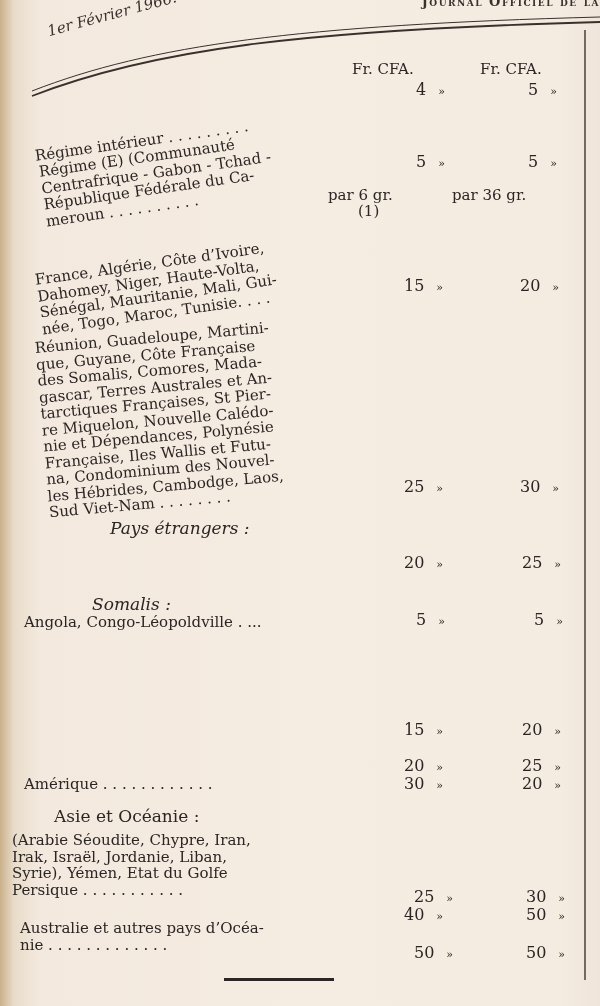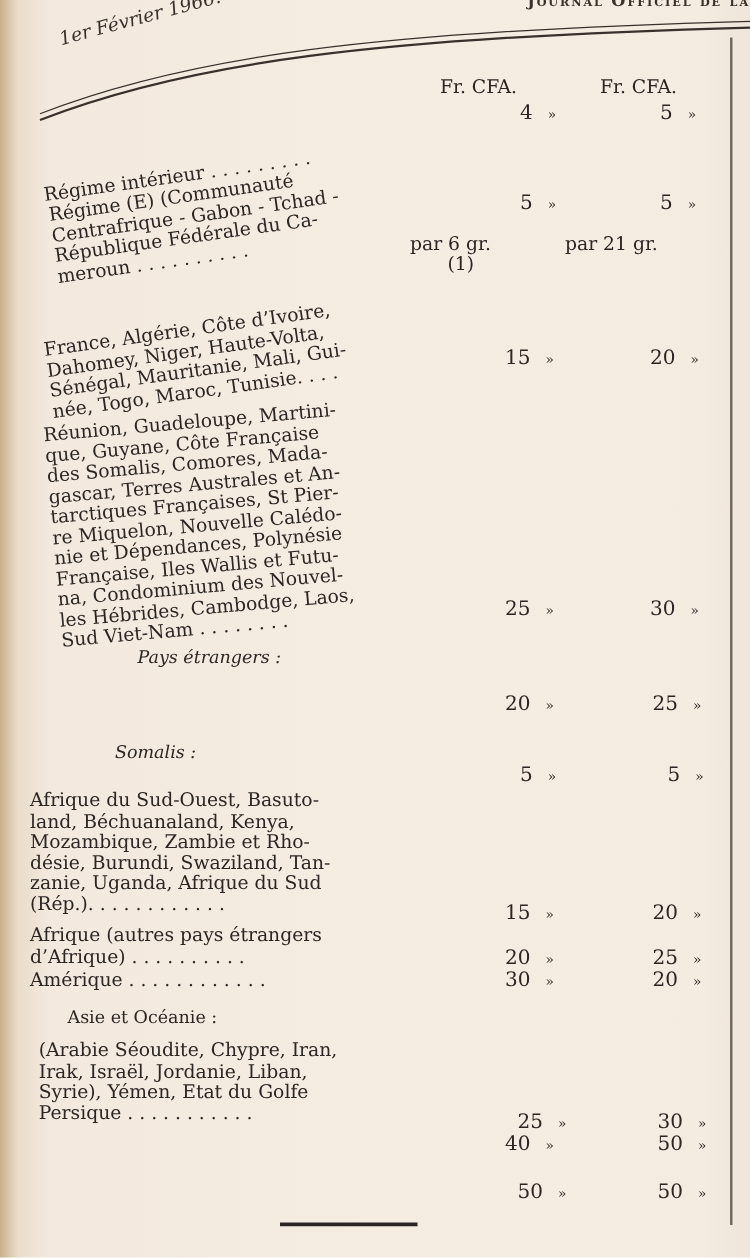--- a/index.html
+++ b/index.html
@@ -23,21 +23,21 @@
   .col-head { position:absolute; font-size:15px; white-space:nowrap; }
   .row-label {
     position:absolute; left:30px; width:300px; font-size:15px; line-height:16.5px;
     white-space:pre-line; text-align:justify;
   }
   .skew { transform: rotate(-8deg); transform-origin: left top; }
   .skew-small { transform: rotate(-5deg); transform-origin: left top; }
   .val { position:absolute; font-size:16px; white-space:nowrap; }
   .val .q { font-size:11px; margin-left:12px; }
   .section {
-    position:absolute; font-size:14px; font-style:italic; white-space:nowrap;
+    position:absolute; font-size:17px; font-style:italic; white-space:nowrap;
   }
   .section.plain { font-style:normal; }
   .end-rule { position:absolute; left:224px; top:978px; width:110px; height:3px; background:#2b2523; }
 </style>
 </head>
 <body>
 
 <div class="page">
 
   <div class="journal-header">Journal Officiel de la</div>
@@ -60,21 +60,21 @@
   <div class="row-label skew" style="left:38px;top:164px;width:300px;">Régime (E) (Communauté
 Centrafrique - Gabon - Tchad -
 République Fédérale du Ca-
 meroun . . . . . . . . . .</div>
 
   <div class="val" style="left:416px;top:152px"><span>5</span><span class="q">»</span></div>
   <div class="val" style="left:528px;top:152px"><span>5</span><span class="q">»</span></div>
 
   <div class="col-head" style="left:328px;top:186px">par 6 gr.</div>
   <div class="col-head" style="left:358px;top:202px">(1)</div>
-  <div class="col-head" style="left:452px;top:186px">par 21 gr.</div>
+  <div class="col-head" style="left:452px;top:186px">par 36 gr.</div>
 
   <div class="row-label skew" style="left:34px;top:272px;width:300px;">France, Algérie, Côte d’Ivoire,
 Dahomey, Niger, Haute-Volta,
 Sénégal, Mauritanie, Mali, Gui-
 née, Togo, Maroc, Tunisie. . . .</div>
   <div class="val" style="left:404px;top:276px"><span>15</span><span class="q">»</span></div>
   <div class="val" style="left:520px;top:276px"><span>20</span><span class="q">»</span></div>
 
   <div class="row-label skew-small" style="left:34px;top:340px;width:300px;">Réunion, Guadeloupe, Martini-
 que, Guyane, Côte Française
@@ -88,49 +88,44 @@
 les Hébrides, Cambodge, Laos,
 Sud Viet-Nam . . . . . . . .</div>
   <div class="val" style="left:404px;top:477px"><span>25</span><span class="q">»</span></div>
   <div class="val" style="left:520px;top:477px"><span>30</span><span class="q">»</span></div>
 
   <div class="section" style="left:110px;top:518px">Pays étrangers :</div>
   <div class="val" style="left:404px;top:553px"><span>20</span><span class="q">»</span></div>
   <div class="val" style="left:522px;top:553px"><span>25</span><span class="q">»</span></div>
 
   <div class="section" style="left:92px;top:594px">Somalis :</div>
+  <div class="row-label" style="left:24px;top:614px;width:314px;">Angola, Congo-Léopoldville . ...</div>
   <div class="val" style="left:416px;top:610px"><span>5</span><span class="q">»</span></div>
   <div class="val" style="left:534px;top:610px"><span>5</span><span class="q">»</span></div>
 
-  <div class="row-label" style="left:24px;top:632px;width:314px;">Afrique du Sud-Ouest, Basuto-
-land, Béchuanaland, Kenya,
-Mozambique, Zambie et Rho-
-désie, Burundi, Swaziland, Tan-
-zanie, Uganda, Afrique du Sud
-(Rép.). . . . . . . . . . . .</div>
   <div class="val" style="left:404px;top:720px"><span>15</span><span class="q">»</span></div>
   <div class="val" style="left:522px;top:720px"><span>20</span><span class="q">»</span></div>
 
-  <div class="row-label" style="left:24px;top:740px;width:314px;">Afrique (autres pays étrangers
-d’Afrique) . . . . . . . . . .</div>
   <div class="val" style="left:404px;top:756px"><span>20</span><span class="q">»</span></div>
   <div class="val" style="left:522px;top:756px"><span>25</span><span class="q">»</span></div>
 
   <div class="row-label" style="left:24px;top:776px;width:314px;">Amérique . . . . . . . . . . . .</div>
   <div class="val" style="left:404px;top:774px"><span>30</span><span class="q">»</span></div>
   <div class="val" style="left:522px;top:774px"><span>20</span><span class="q">»</span></div>
 
   <div class="section plain" style="left:54px;top:806px">Asie et Océanie :</div>
-  <div class="row-label" style="left:31px;top:832px;width:314px;">(Arabie Séoudite, Chypre, Iran,
+  <div class="row-label" style="left:12px;top:832px;width:314px;">(Arabie Séoudite, Chypre, Iran,
 Irak, Israël, Jordanie, Liban,
 Syrie), Yémen, Etat du Golfe
 Persique . . . . . . . . . . .</div>
   <div class="val" style="left:414px;top:887px"><span>25</span><span class="q">»</span></div>
   <div class="val" style="left:526px;top:887px"><span>30</span><span class="q">»</span></div>
 
   <div class="val" style="left:404px;top:905px"><span>40</span><span class="q">»</span></div>
   <div class="val" style="left:526px;top:905px"><span>50</span><span class="q">»</span></div>
 
+  <div class="row-label" style="left:20px;top:920px;width:314px;">Australie et autres pays d’Océa-
+nie . . . . . . . . . . . . .</div>
   <div class="val" style="left:414px;top:943px"><span>50</span><span class="q">»</span></div>
   <div class="val" style="left:526px;top:943px"><span>50</span><span class="q">»</span></div>
 
   <div class="end-rule"></div>
 </div>
 
 </body></html>

